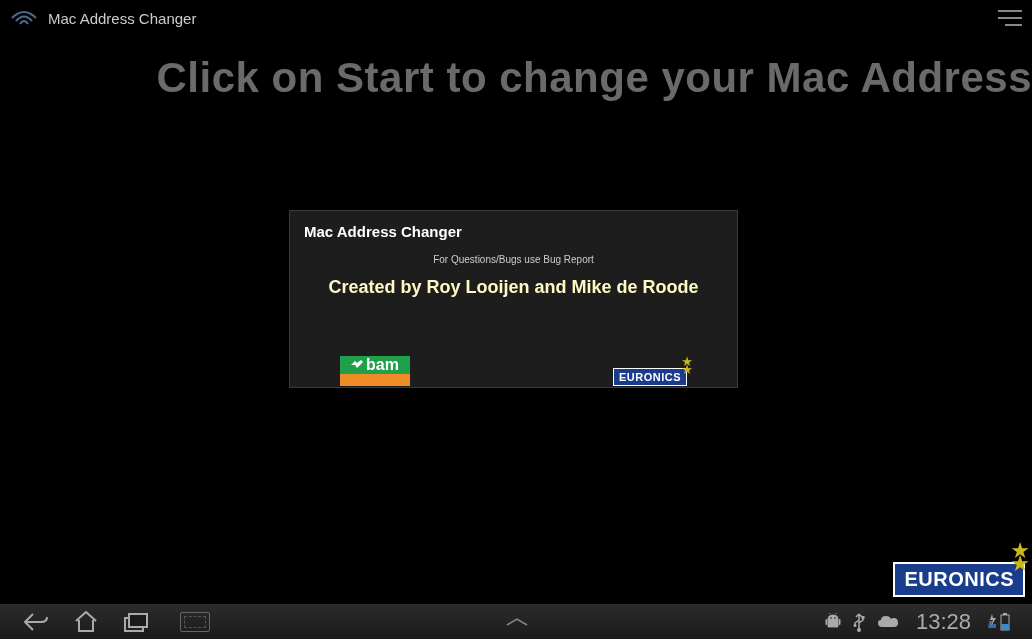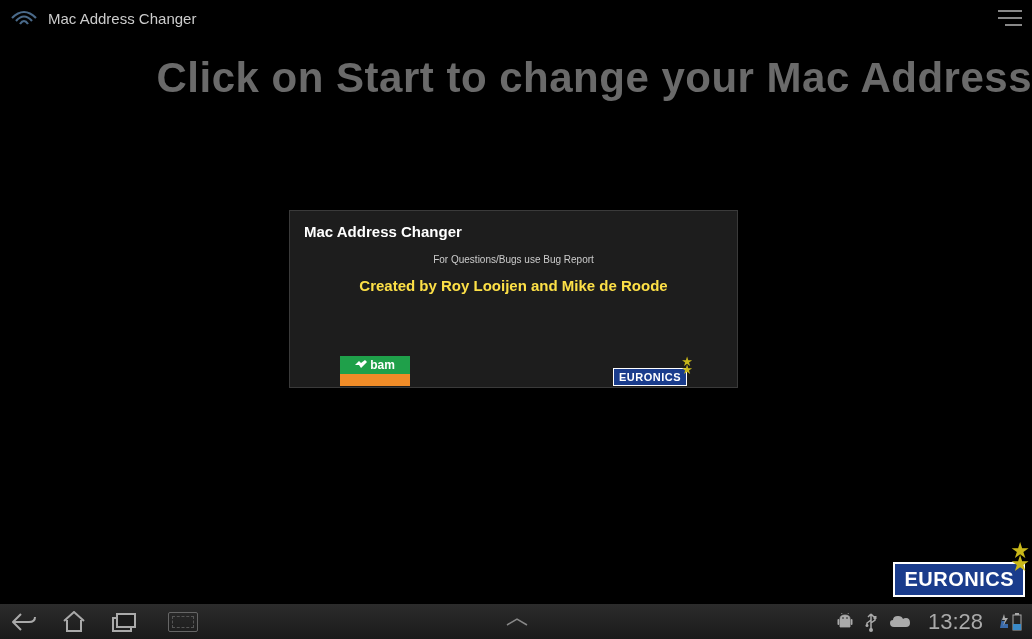--- a/index.html
+++ b/index.html
@@ -100,22 +100,22 @@
     }
     
     .dialog-line2 {
       color: #ccc;
       font-size: 12px;
       text-align: center;
       margin-bottom: 14px;
     }
     
     .dialog-credits {
-      color: #fde047;
-      font-size: 15px;
+      color: #fef9c3;
+      font-size: 18px;
       font-weight: bold;
       text-align: center;
       margin-bottom: 20px;
     }
     
     .dialog-logos {
       display: flex;
       justify-content: space-between;
       align-items: flex-end;
       padding: 0 50px;
@@ -129,21 +129,21 @@
       width: 70px;
       height: 30px;
       display: flex;
       flex-direction: column;
     }
     
     .bam-top {
       height: 18px;
       background: #1fa04a;
       color: #fff;
-      font-size: 12px;
+      font-size: 16px;
       font-weight: bold;
       display: flex;
       align-items: center;
       justify-content: center;
       gap: 3px;
     }
     
     .bam-bottom {
       height: 12px;
       background: #f08c28;
@@ -195,21 +195,21 @@
     
     .nav-bar {
       position: absolute;
       bottom: 0;
       left: 0;
       right: 0;
       height: 36px;
       background: linear-gradient(to bottom, #2c2c2c, #1a1a1a);
       display: flex;
       align-items: center;
-      padding: 0 10px;
+      padding: 0 22px;
       border-top: 1px solid #000;
     }
     
     .nav-left {
       display: flex;
       gap: 22px;
       align-items: center;
     }
     
     .nav-icon {

